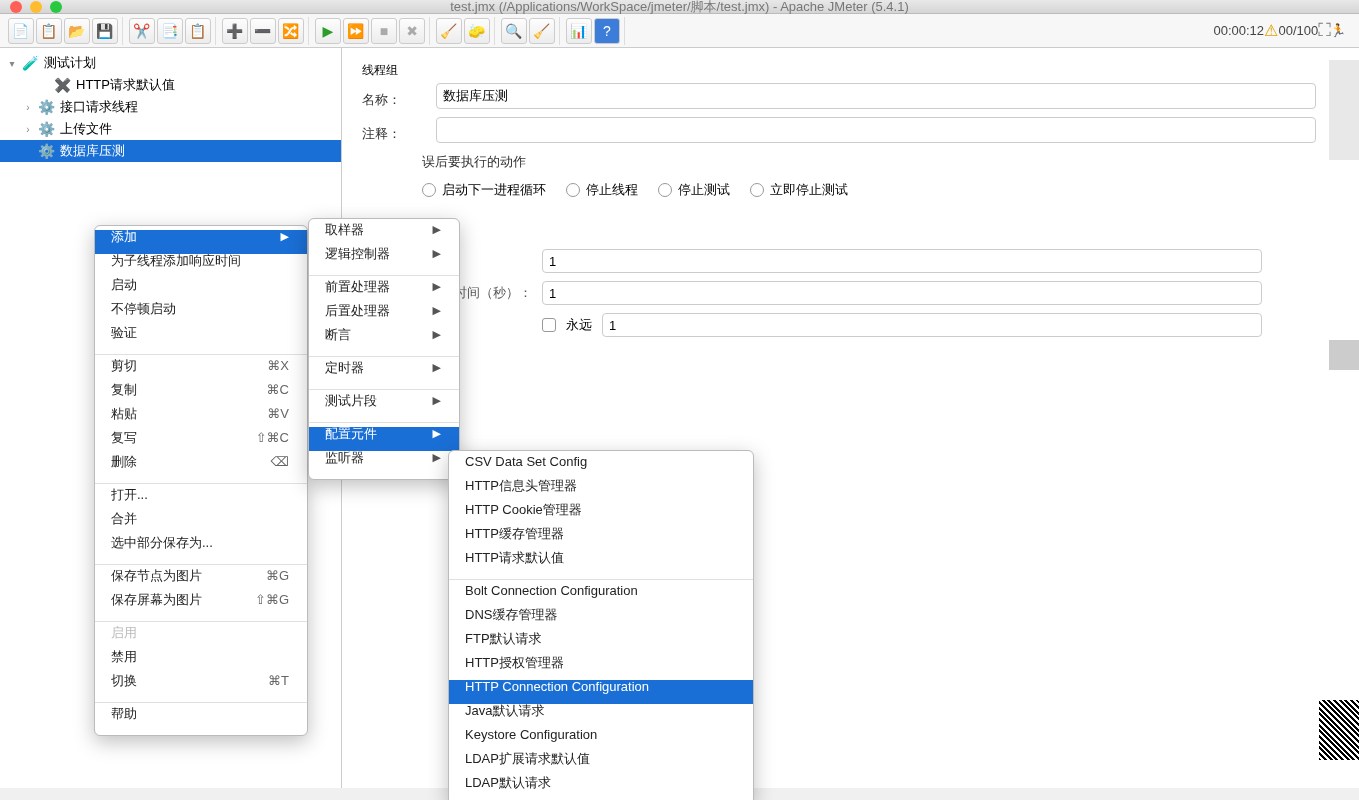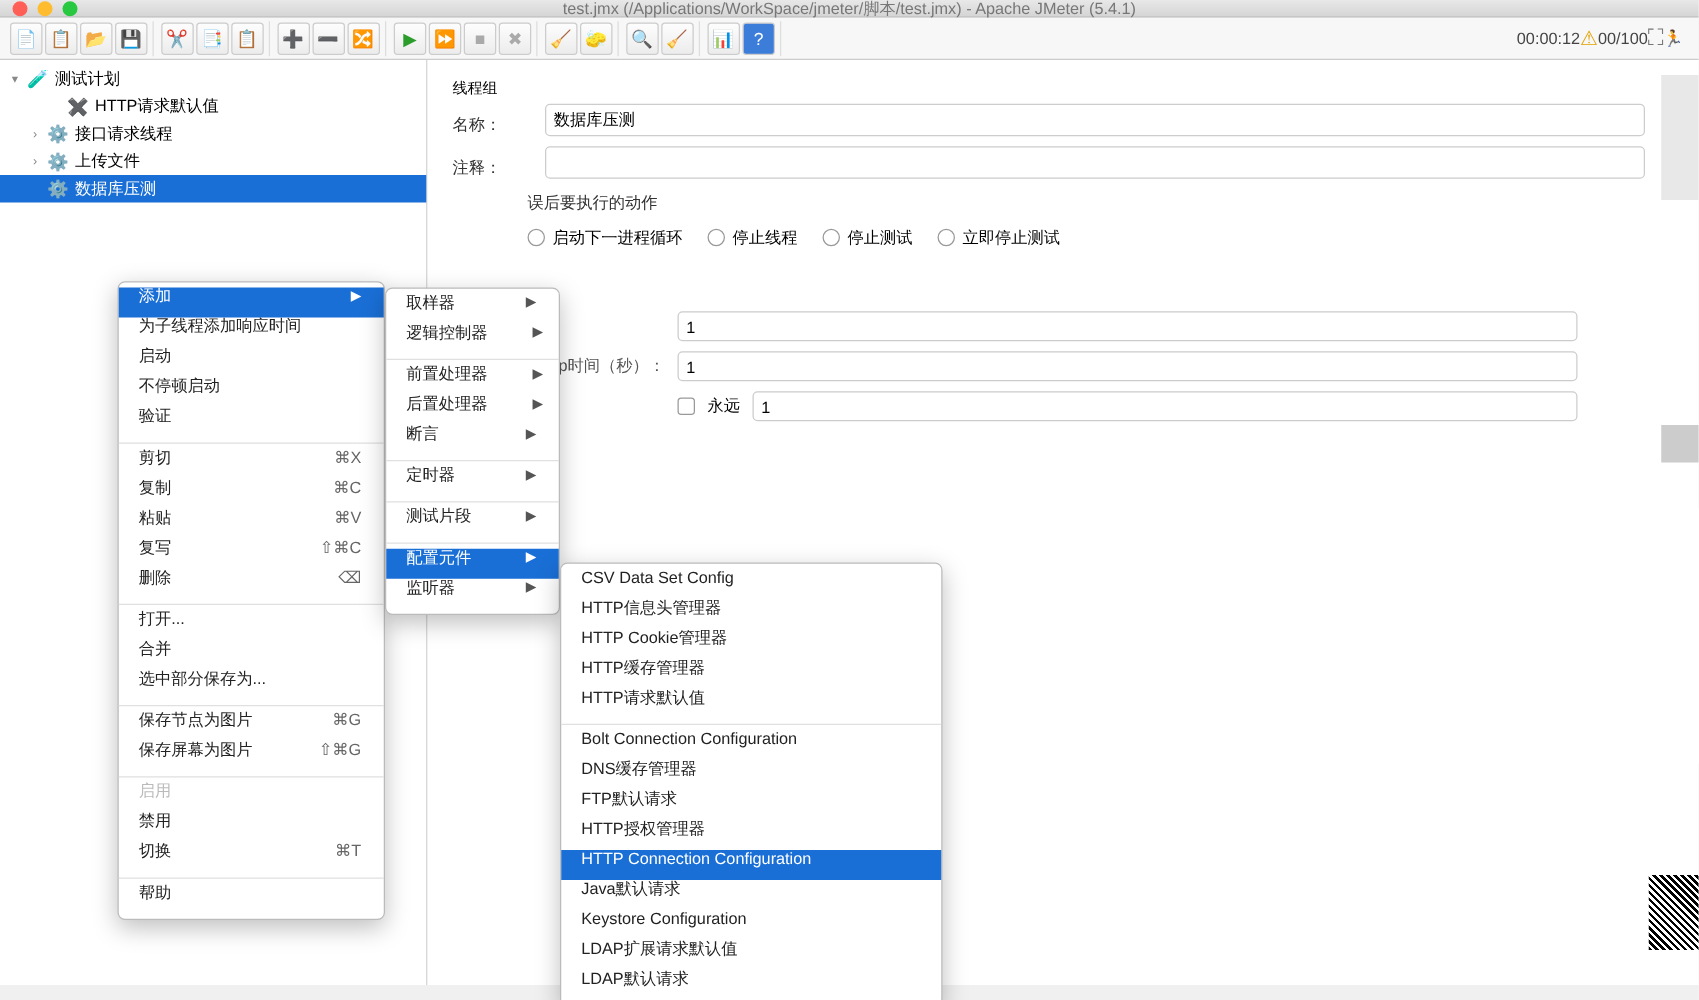--- a/index.html
+++ b/index.html
@@ -52,21 +52,21 @@
 .context-menu { position: absolute; background: #fff; border: 1px solid #bbb; border-radius: 6px; box-shadow: 0 6px 20px rgba(0,0,0,0.25); padding: 4px 0; z-index: 10; }
 .cm-item { display: flex; justify-content: space-between; align-items: center; height: 24px; padding: 0 18px 11px 16px; cursor: pointer; color: #222; white-space: nowrap; gap: 36px; font-size: 14px; }
 .cm-item.highlight { background: #1a6fd6; color: #fff; }
 .cm-item.disabled { color: #bbb; }
 .cm-sep { height: 1px; background: #e0e0e0; margin: 4px 0; }
 .cm-shortcut { color: #666; font-size: 13px; }
 .cm-arrow { font-size: 11px; color: #555; }
 .cm-item.highlight .cm-arrow { color: #fff; }
 
 .menu1 { left: 94px; top: 225px; width: 214px; }
-.menu2 { left: 308px; top: 230px; width: 140px; }
+.menu2 { left: 308px; top: 218px; width: 152px; }
 .menu3 { left: 448px; top: 450px; width: 306px; }
 
 .red-box { position: absolute; border: 3px solid #d40000; pointer-events: none; }
 .rb1 { left: 452px; top: 658px; width: 296px; height: 28px; }
 
 .qr-stub { position: absolute; right: 0; top: 700px; width: 40px; height: 60px; background: repeating-linear-gradient(45deg,#000,#000 2px,#fff 2px,#fff 4px); }
 .side-stub { position: absolute; right: 0; top: 60px; width: 30px; height: 100px; background: #e8e8e8; }
 .side-stub2 { position: absolute; right: 0; top: 340px; width: 30px; height: 30px; background: #ccc; }
 </style>
 </head>

